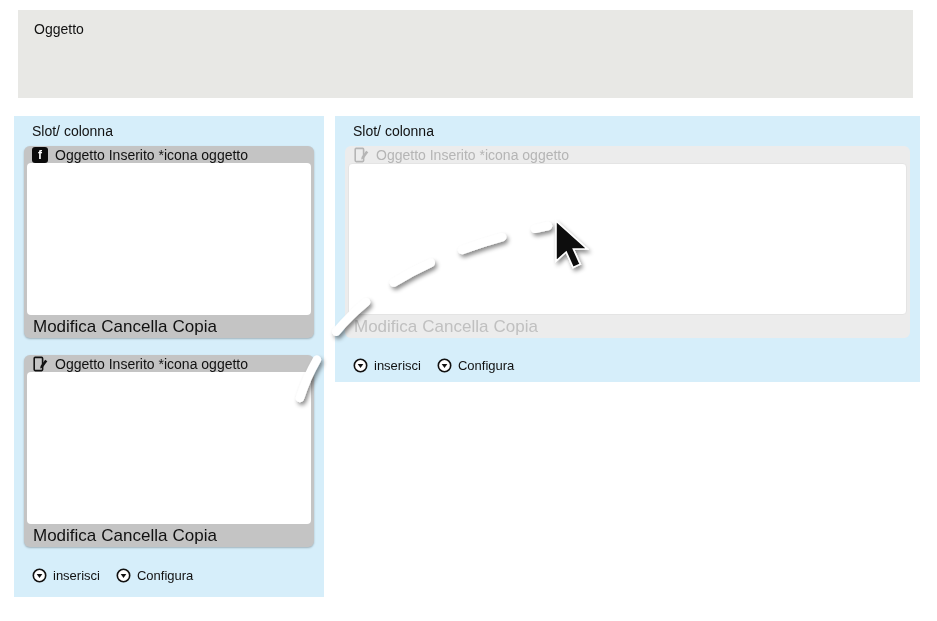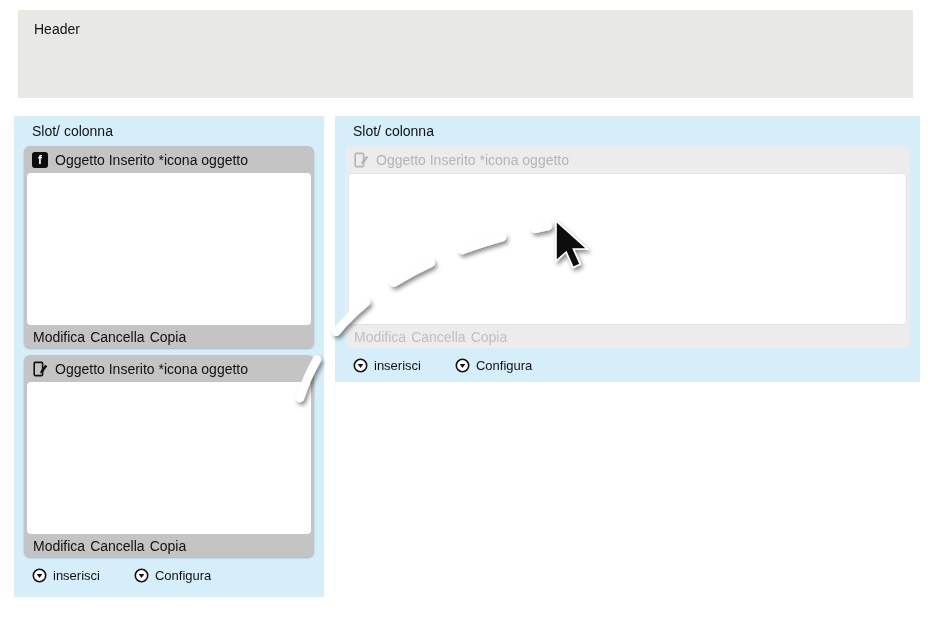--- a/index.html
+++ b/index.html
@@ -13,55 +13,55 @@
   .header-title { position:absolute; left:16px; top:11px; font-size:14px; color:#111; }
 
   
   .column { position:absolute; background:#d6eefa; border-radius:0; }
   .col-left  { left:14px;  top:116px; width:310px; height:481px; }
   .col-right { left:335px; top:116px; width:585px; height:266px; }
   .col-label { position:absolute; left:18px; top:7px; font-size:14px; color:#111; }
 
   
   .widget { position:absolute; background:#c4c4c4; border-radius:6px; box-shadow:0 1px 2px rgba(0,0,0,.25); }
-  .widget .bar { height:27px; display:flex; align-items:center; gap:7px; padding:0 8px; font-size:14px; color:#111; }
+  .widget .bar { height:17px; display:flex; align-items:center; gap:7px; padding:0 8px; font-size:14px; color:#111; }
   .widget .content { margin:0 3px; height:152px; background:#fff; border-radius:4px; }
-  .widget .actions { height:23px; display:flex; align-items:center; gap:5px; padding:0 9px; font-size:14px; color:#111; }
+  .widget .actions { height:23px; display:flex; align-items:center; gap:5px; padding:0 9px; font-size:17px; color:#111; }
   .w1 { left:10px; top:30px;  width:290px; }
   .w2 { left:10px; top:239px; width:290px; }
   .w-right { left:10px; top:30px; width:565px; }
 
   .ghost { background:#ececec; box-shadow:none; }
   .ghost .bar { color:#b5b5b5; }
   .ghost .content { background:#fff; border:1px solid #e4e4e4; height:150px; }
   .ghost .actions { color:#c0c0c0; }
 
   
-  .btn-row { position:absolute; display:flex; gap:34px; align-items:center; }
+  .btn-row { position:absolute; display:flex; gap:16px; align-items:center; }
   .col-left  .btn-row { left:18px; top:452px; }
   .col-right .btn-row { left:18px; top:242px; }
   .btn { display:flex; align-items:center; gap:6px; font-size:13px; color:#111; cursor:pointer; background:none; border:none; padding:0; font-family:inherit; }
 
   
   .fb-icon { width:16px; height:16px; background:#0b0b0b; color:#fff; border-radius:3px;
              display:grid; place-items:center; font-weight:bold; font-size:12px; line-height:1; flex:0 0 auto; }
   .fb-icon::after { content:"f"; }
   .svg-icon { display:block; flex:0 0 auto; }
 
   
   .overlay { position:absolute; left:0; top:0; pointer-events:none; }
   .footer-action { cursor:pointer; }
 </style>
 </head>
 <body>
 
 <div class="page">
 
   <div class="header">
-    <div class="header-title">Header</div>
+    <div class="header-title">Oggetto</div>
   </div>
 
   <div class="column col-left">
     <div class="col-label">Slot/ colonna</div>
 
     <div class="widget w1">
       <div class="bar">
         <span class="fb-icon"></span>
         <span>Oggetto Inserito *icona oggetto</span>
       </div>

